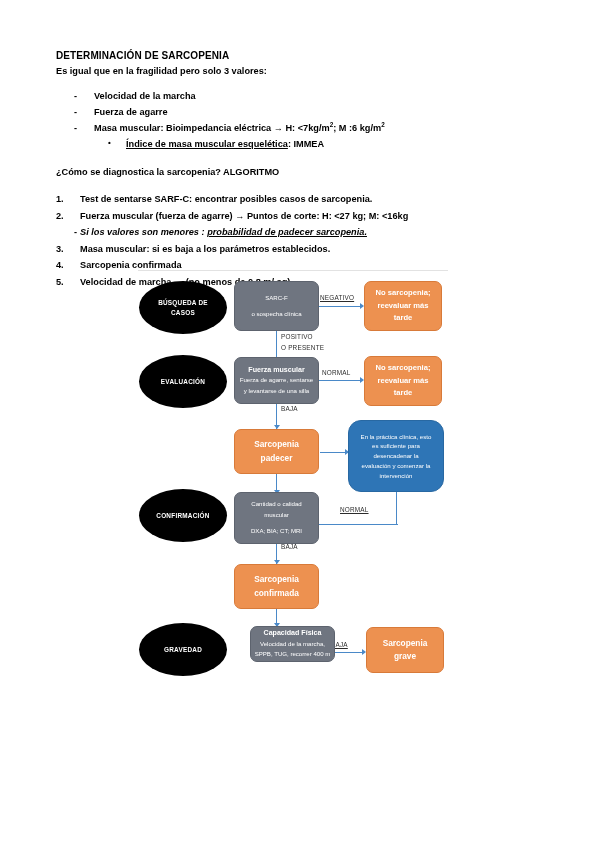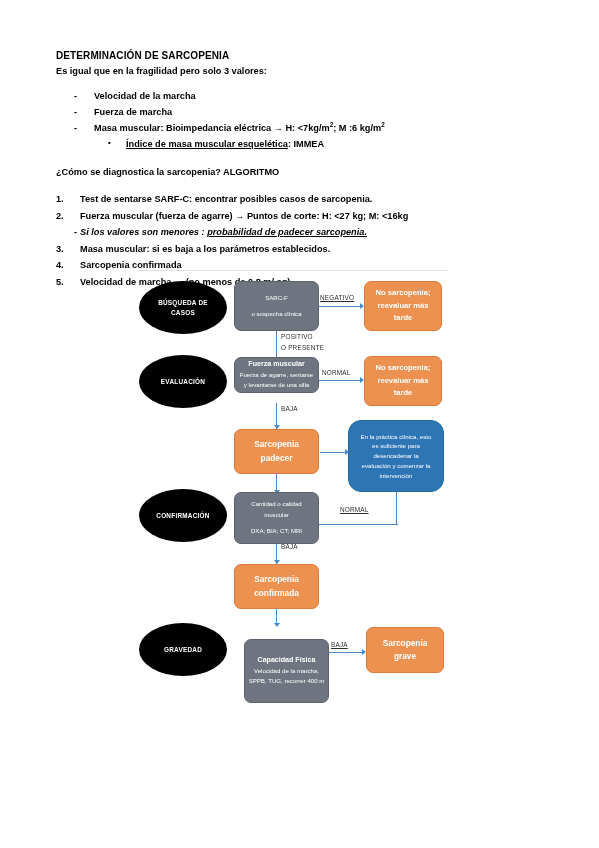--- a/index.html
+++ b/index.html
@@ -99,21 +99,21 @@
 
     <div class="spacer"></div>
 
     <ul class="dashlist">
       <li>
         <span class="dash">-</span>
         <span>Velocidad de la marcha</span>
       </li>
       <li>
         <span class="dash">-</span>
-        <span>Fuerza de marcha</span>
+        <span>Fuerza de agarre</span>
       </li>
       <li>
         <span class="dash">-</span>
         <span>Masa muscular:  Bioimpedancia eléctrica → H: &lt;7kg/m</span><span class="sup">2</span><span>; M :6 kg/m</span><span class="sup">2</span>
       </li>
     </ul>
 
     <div class="bulletline">
       <span class="bul">•</span>
       <span class="u">Índice de masa muscular esquelética</span><span>: IMMEA</span>
@@ -207,33 +207,33 @@
 
     <div class="node ellipse" style="left:139px;top:623px;width:88px;height:53px;">
       <span>GRAVEDAD</span>
     </div>
 
     <div class="node gray" style="left:234px;top:281px;width:85px;height:50px;">
       <span class="t2">SARC-F</span>
       <span class="t2" style="margin-top:5px;">o sospecha clínica</span>
     </div>
 
-    <div class="node gray" style="left:234px;top:357px;width:85px;height:36px;">
+    <div class="node gray" style="left:234px;top:357px;width:85px;height:47px;">
       <span class="t1">Fuerza muscular</span>
       <span class="t2">Fuerza de agarre, sentarse</span>
       <span class="t2">y levantarse de una silla</span>
     </div>
 
     <div class="node gray" style="left:234px;top:492px;width:85px;height:52px;">
       <span class="t2">Cantidad o calidad</span>
       <span class="t2">muscular</span>
       <span class="t3">DXA; BIA; CT; MRI</span>
     </div>
 
-    <div class="node gray" style="left:244px;top:626px;width:85px;height:64px;margin-top:13px;">
+    <div class="node gray" style="left:250px;top:626px;width:85px;height:36px;">
       <span class="t1">Capacidad Física</span>
       <span class="t2">Velocidad de la marcha,</span>
       <span class="t2">SPPB, TUG, recorrer 400 m</span>
     </div>
 
     <div class="node orange small" style="left:364px;top:281px;width:78px;height:50px;">
       <span>No sarcopenia;</span>
       <span>reevaluar más</span>
       <span>tarde</span>
     </div>

